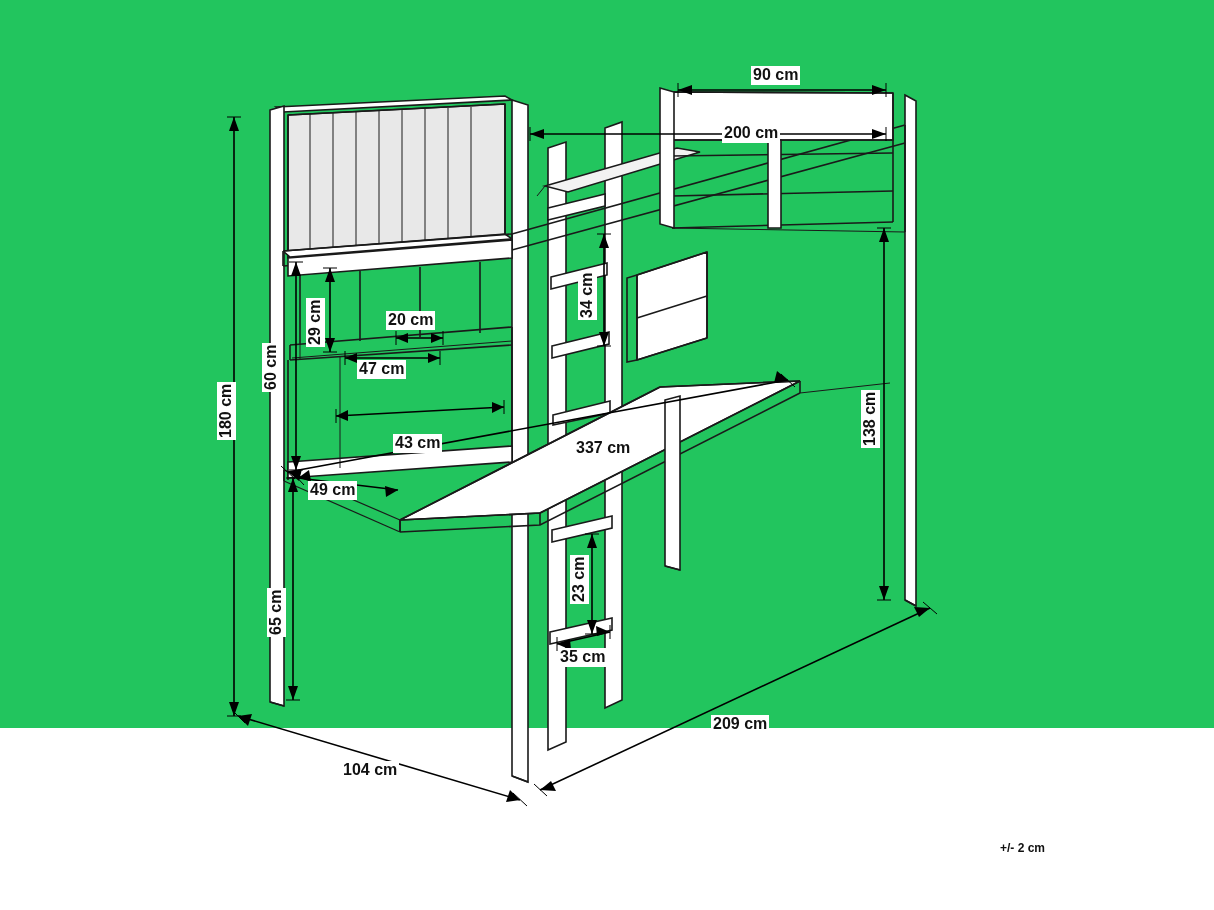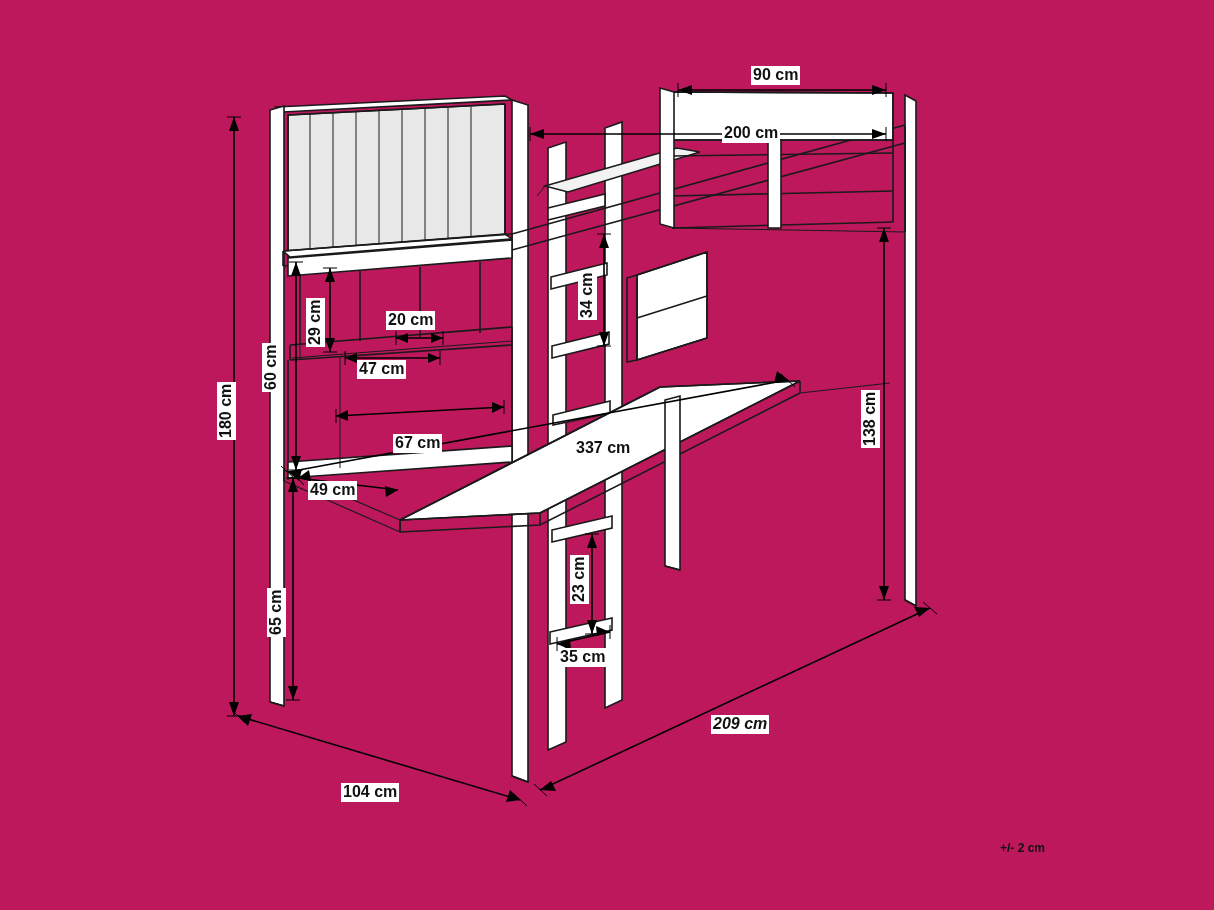--- a/index.html
+++ b/index.html
@@ -1,17 +1,17 @@
 <!DOCTYPE html>
 <html><head>
 <meta charset="utf-8">
 <style>
   html,body{margin:0;padding:0;background:#ffffff;}
   body{width:1214px;height:910px;font-family:"Liberation Sans",sans-serif;overflow:hidden;}
-  #stage{position:relative;width:1214px;height:910px;background:#be185d;}
+  #stage{position:relative;width:1214px;height:728px;background:#22c55e;}
   #drawing{position:absolute;left:0;top:0;width:1214px;height:910px;}
   .dim-label{
     position:absolute;
     font-family:"Liberation Sans",sans-serif;
     font-weight:bold;
     font-size:16px;
     color:#111;
     white-space:nowrap;
     background:#fff;
     padding:1px 2px;
@@ -291,29 +291,29 @@
 
   <div class="dim-label vert" style="left:578px;top:320px;">34 cm</div>
   <div class="dim-label vert" style="left:306px;top:347px;">29 cm</div>
 
   <div class="dim-label" style="left:386px;top:311px;">20 cm</div>
   <div class="dim-label" style="left:357px;top:360px;">47 cm</div>
 
   <div class="dim-label vert" style="left:262px;top:392px;">60 cm</div>
   <div class="dim-label vert" style="left:217px;top:440px;">180 cm</div>
 
-  <div class="dim-label" style="left:393px;top:434px;">67 cm</div>
+  <div class="dim-label" style="left:393px;top:434px;">43 cm</div>
   <div class="dim-label" style="left:574px;top:439px;">337 cm</div>
 
   <div class="dim-label vert" style="left:861px;top:448px;">138 cm</div>
 
   <div class="dim-label" style="left:308px;top:481px;text-align:center;">49 cm</div>
 
   <div class="dim-label vert" style="left:267px;top:637px;">65 cm</div>
   <div class="dim-label vert" style="left:570px;top:604px;">23 cm</div>
 
   <div class="dim-label" style="left:558px;top:648px;">35 cm</div>
-  <div class="dim-label" style="left:341px;top:783px;text-align:center;">104 cm</div>
-  <div class="dim-label" style="left:711px;top:715px;font-style:italic;">209 cm</div>
+  <div class="dim-label" style="left:341px;top:761px;text-align:center;">104 cm</div>
+  <div class="dim-label" style="left:711px;top:715px;">209 cm</div>
 
   <div class="tol" style="left:1000px;top:841px;">+/- 2 cm</div>
 
 </div>
 
 </body></html>

